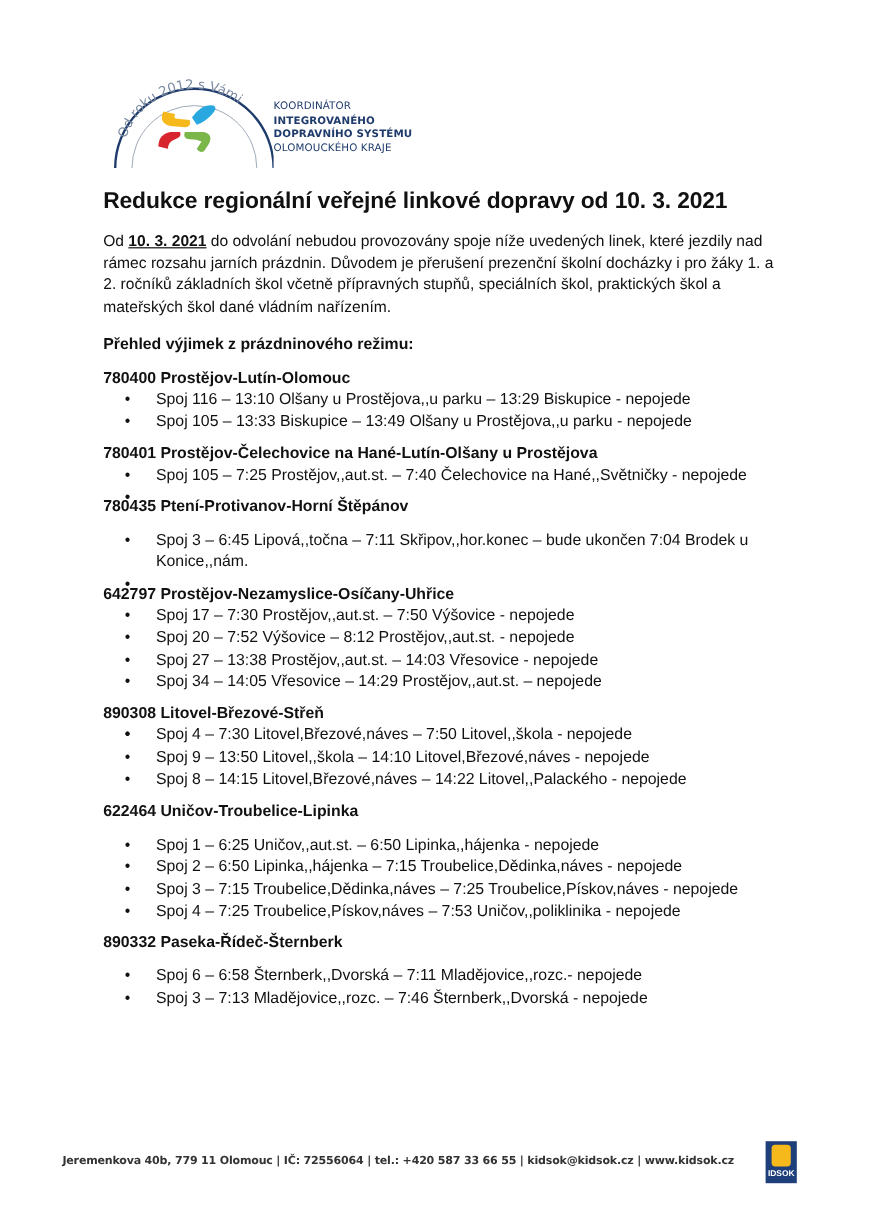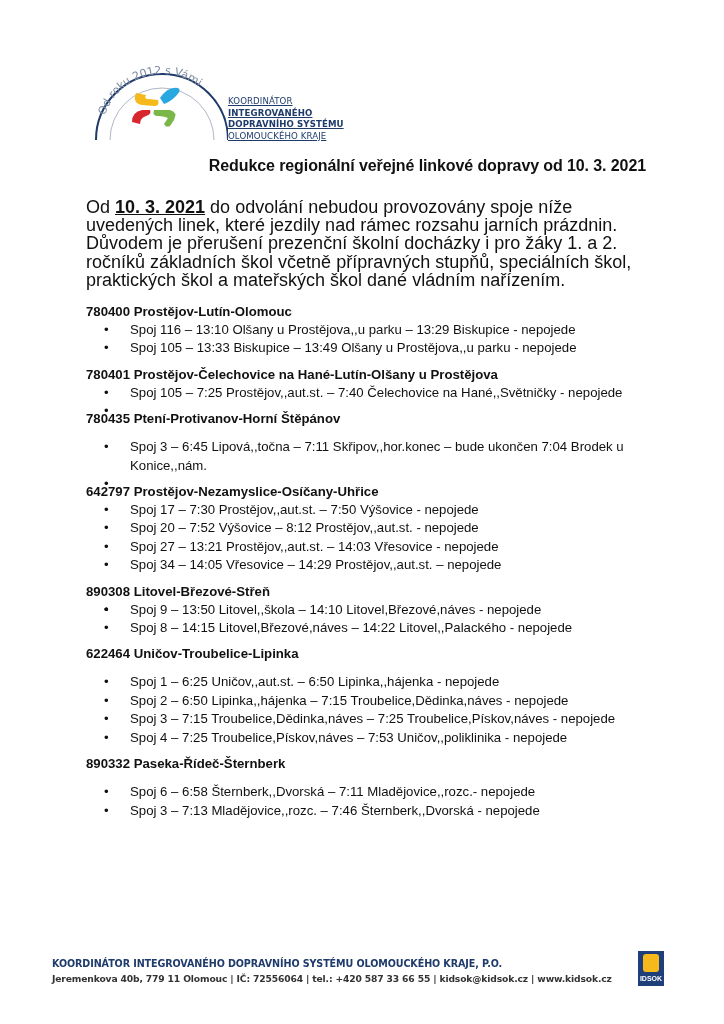--- a/index.html
+++ b/index.html
@@ -1,24 +1,24 @@
 <!DOCTYPE html>
 <html><head>
 <meta charset="utf-8">
 <style>
   html, body { margin: 0; padding: 0; background: #ffffff; }
   body { width: 724px; height: 1024px; position: relative; overflow: hidden;
          font-family: "Liberation Sans", sans-serif; color: #111; }
   .logo { position: absolute; left: 88px; top: 48px; width: 270px; height: 96px; }
-  .logo-text { position: absolute; left: 228px; top: 96px; font-family: "DejaVu Sans", sans-serif;
-               font-size: 8.6px; line-height: 11.5px; color: #1f3b6b; letter-spacing: 0.1px; text-decoration: underline; }
+  .logo-text { position: absolute; left: 228px; top: 84px; font-family: "DejaVu Sans", sans-serif;
+               font-size: 8.6px; line-height: 11.5px; color: #1f3b6b; letter-spacing: 0.1px; }
   .logo-text .b { font-weight: bold; }
   .content { position: absolute; left: 86px; top: 157px; width: 560px; }
-  h1 { font-size: 16px; font-weight: bold; margin: 0 0 23px 0; letter-spacing: -0.1px; text-align: right; }
-  p.intro { font-size: 18px; line-height: 18.2px; margin: 0 0 14px 0; }
+  h1 { font-size: 19px; font-weight: bold; margin: 0 0 13px 0; letter-spacing: -0.1px; }
+  p.intro { font-size: 13px; line-height: 18.2px; margin: 0 0 14px 0; }
   p.intro .u { font-weight: bold; text-decoration: underline; }
   .overview { font-size: 13.2px; font-weight: bold; margin: 0 0 12px 0; }
   .line { margin: 1px 0 8px 0; }
   .line h2 { font-size: 13.2px; font-weight: bold; margin: 0; line-height: 18px; }
   .line ul { margin: 0; padding: 0; list-style: none; }
   .line ul.gap { margin-top: 10px; }
   .line li { position: relative; padding-left: 44px; font-size: 13.2px; line-height: 18.4px; }
   .line li .bullet { position: absolute; left: 18px; top: 0; }
   .footer { position: absolute; left: 52px; top: 958px; font-family: "DejaVu Sans", sans-serif; }
   .footer .org { font-size: 9.6px; font-weight: bold; color: #1f3b6b; letter-spacing: -0.1px; }
@@ -52,20 +52,21 @@
 <div class="logo-text">
   <div>KOORDINÁTOR</div>
   <div class="b">INTEGROVANÉHO</div>
   <div class="b">DOPRAVNÍHO SYSTÉMU</div>
   <div>OLOMOUCKÉHO KRAJE</div>
 </div>
 
 <div class="content">
   <h1>Redukce regionální veřejné linkové dopravy od 10. 3. 2021</h1>
   <p class="intro"><span>Od </span><span class="u">10. 3. 2021</span><span> do odvolání nebudou provozovány spoje níže uvedených linek, které jezdily nad rámec rozsahu jarních prázdnin. Důvodem je přerušení prezenční školní docházky i pro žáky 1. a 2. ročníků základních škol včetně přípravných stupňů, speciálních škol, praktických škol a mateřských škol dané vládním nařízením.</span></p>
+  <div class="overview">Přehled výjimek z prázdninového režimu:</div>
   <div id="lines">
       <div class="line">
         <h2>780400 Prostějov-Lutín-Olomouc</h2>
         <ul>
           <li><span class="bullet">•</span><span>Spoj 116 – 13:10 Olšany u Prostějova,,u parku – 13:29 Biskupice - nepojede</span></li>
           <li><span class="bullet">•</span><span>Spoj 105 – 13:33 Biskupice – 13:49 Olšany u Prostějova,,u parku - nepojede</span></li>
         </ul>
       </div>
       <div class="line">
         <h2>780401 Prostějov-Čelechovice na Hané-Lutín-Olšany u Prostějova</h2>
@@ -79,29 +80,29 @@
         <ul class="gap">
           <li><span class="bullet">•</span><span>Spoj 3 – 6:45 Lipová,,točna – 7:11 Skřipov,,hor.konec – bude ukončen 7:04 Brodek u Konice,,nám.</span></li>
           <li><span class="bullet">•</span></li>
         </ul>
       </div>
       <div class="line">
         <h2>642797 Prostějov-Nezamyslice-Osíčany-Uhřice</h2>
         <ul>
           <li><span class="bullet">•</span><span>Spoj 17 – 7:30 Prostějov,,aut.st. – 7:50 Výšovice - nepojede</span></li>
           <li><span class="bullet">•</span><span>Spoj 20 – 7:52 Výšovice – 8:12 Prostějov,,aut.st. - nepojede</span></li>
-          <li><span class="bullet">•</span><span>Spoj 27 – 13:21 Prostějov,,aut.st. – 14:03 Vřesovice - nepojede</span></li>
+          <li><span class="bullet">•</span><span>Spoj 27 – 13:38 Prostějov,,aut.st. – 14:03 Vřesovice - nepojede</span></li>
           <li><span class="bullet">•</span><span>Spoj 34 – 14:05 Vřesovice – 14:29 Prostějov,,aut.st. – nepojede</span></li>
         </ul>
       </div>
       <div class="line">
         <h2>890308 Litovel-Březové-Střeň</h2>
         <ul>
           <li><span class="bullet">•</span></li>
-          <li><span class="bullet">•</span></li>
+          <li><span class="bullet">•</span><span>Spoj 4 – 7:30 Litovel,Březové,náves – 7:50 Litovel,,škola - nepojede</span></li>
           <li><span class="bullet">•</span><span>Spoj 9 – 13:50 Litovel,,škola – 14:10 Litovel,Březové,náves - nepojede</span></li>
           <li><span class="bullet">•</span><span>Spoj 8 – 14:15 Litovel,Březové,náves – 14:22 Litovel,,Palackého - nepojede</span></li>
         </ul>
       </div>
       <div class="line">
         <h2>622464 Uničov-Troubelice-Lipinka</h2>
         <ul class="gap">
           <li><span class="bullet">•</span><span>Spoj 1 – 6:25 Uničov,,aut.st. – 6:50 Lipinka,,hájenka - nepojede</span></li>
           <li><span class="bullet">•</span><span>Spoj 2 – 6:50 Lipinka,,hájenka – 7:15 Troubelice,Dědinka,náves - nepojede</span></li>
           <li><span class="bullet">•</span><span>Spoj 3 – 7:15 Troubelice,Dědinka,náves – 7:25 Troubelice,Pískov,náves - nepojede</span></li>
@@ -112,21 +113,20 @@
         <h2>890332 Paseka-Řídeč-Šternberk</h2>
         <ul class="gap">
           <li><span class="bullet">•</span><span>Spoj 6 – 6:58 Šternberk,,Dvorská – 7:11 Mladějovice,,rozc.- nepojede</span></li>
           <li><span class="bullet">•</span><span>Spoj 3 – 7:13 Mladějovice,,rozc. – 7:46 Šternberk,,Dvorská - nepojede</span></li>
         </ul>
       </div>
     </div>
 </div>
 
 <div class="footer">
-  <div class="org">KOORDINÁTOR INTEGROVANÉHO DOPRAVNÍHO SYSTÉMU OLOMOUCKÉHO KRAJE, P.O.</div>
   <div class="addr">
     <span>Jeremenkova 40b, 779 11 Olomouc</span><span> | </span><span>IČ: 72556064</span><span> | </span><span>tel.: +420 587 33 66 55</span><span> | </span><span>kidsok@kidsok.cz</span><span> | </span><span>www.kidsok.cz</span>
   </div>
 </div>
 <div class="idsok">
   <div class="glyph"></div>
   <div class="lbl">IDSOK</div>
 </div>
 
 </body></html>

